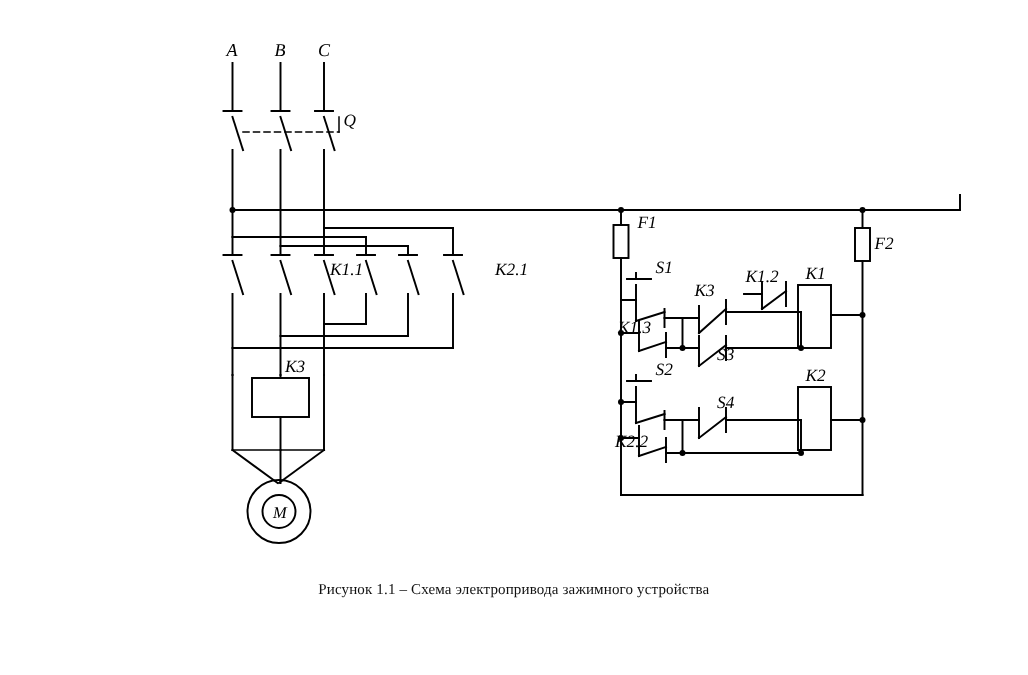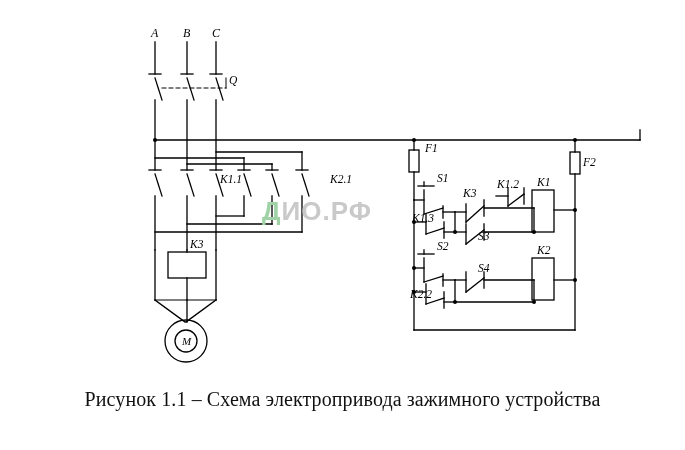--- a/index.html
+++ b/index.html
@@ -28,21 +28,21 @@
     width: 685px;
     height: 450px;
   }
   .cap {
     position: absolute;
     left: 0;
     top: 388px;
     width: 685px;
     text-align: center;
     font-family: "Liberation Serif", serif;
-    font-size: 20px;
+    font-size: 10px;
     color: #111111;
     letter-spacing: 0.1px;
   }
   .wm {
     position: absolute;
     left: 262px;
     top: 196px;
     font-family: "Liberation Sans", sans-serif;
     font-size: 26px;
     font-weight: bold;
@@ -253,18 +253,15 @@
       <circle cx="455" cy="232" r="2"></circle>
       <circle cx="455" cy="302" r="2"></circle>
       <circle cx="534" cy="232" r="2"></circle>
       <circle cx="534" cy="302" r="2"></circle>
       <circle cx="575" cy="210" r="2"></circle>
       <circle cx="575" cy="280" r="2"></circle>
       <circle cx="155" cy="140" r="2"></circle>
     </g>
   </svg>
 
-  <div class="wm">
-    <span class="g">Д</span><span class="k">ИО.РФ</span>
-  </div>
 
   <div class="cap">Рисунок 1.1 – Схема электропривода зажимного устройства</div>
 </div>
 
 </body></html>

